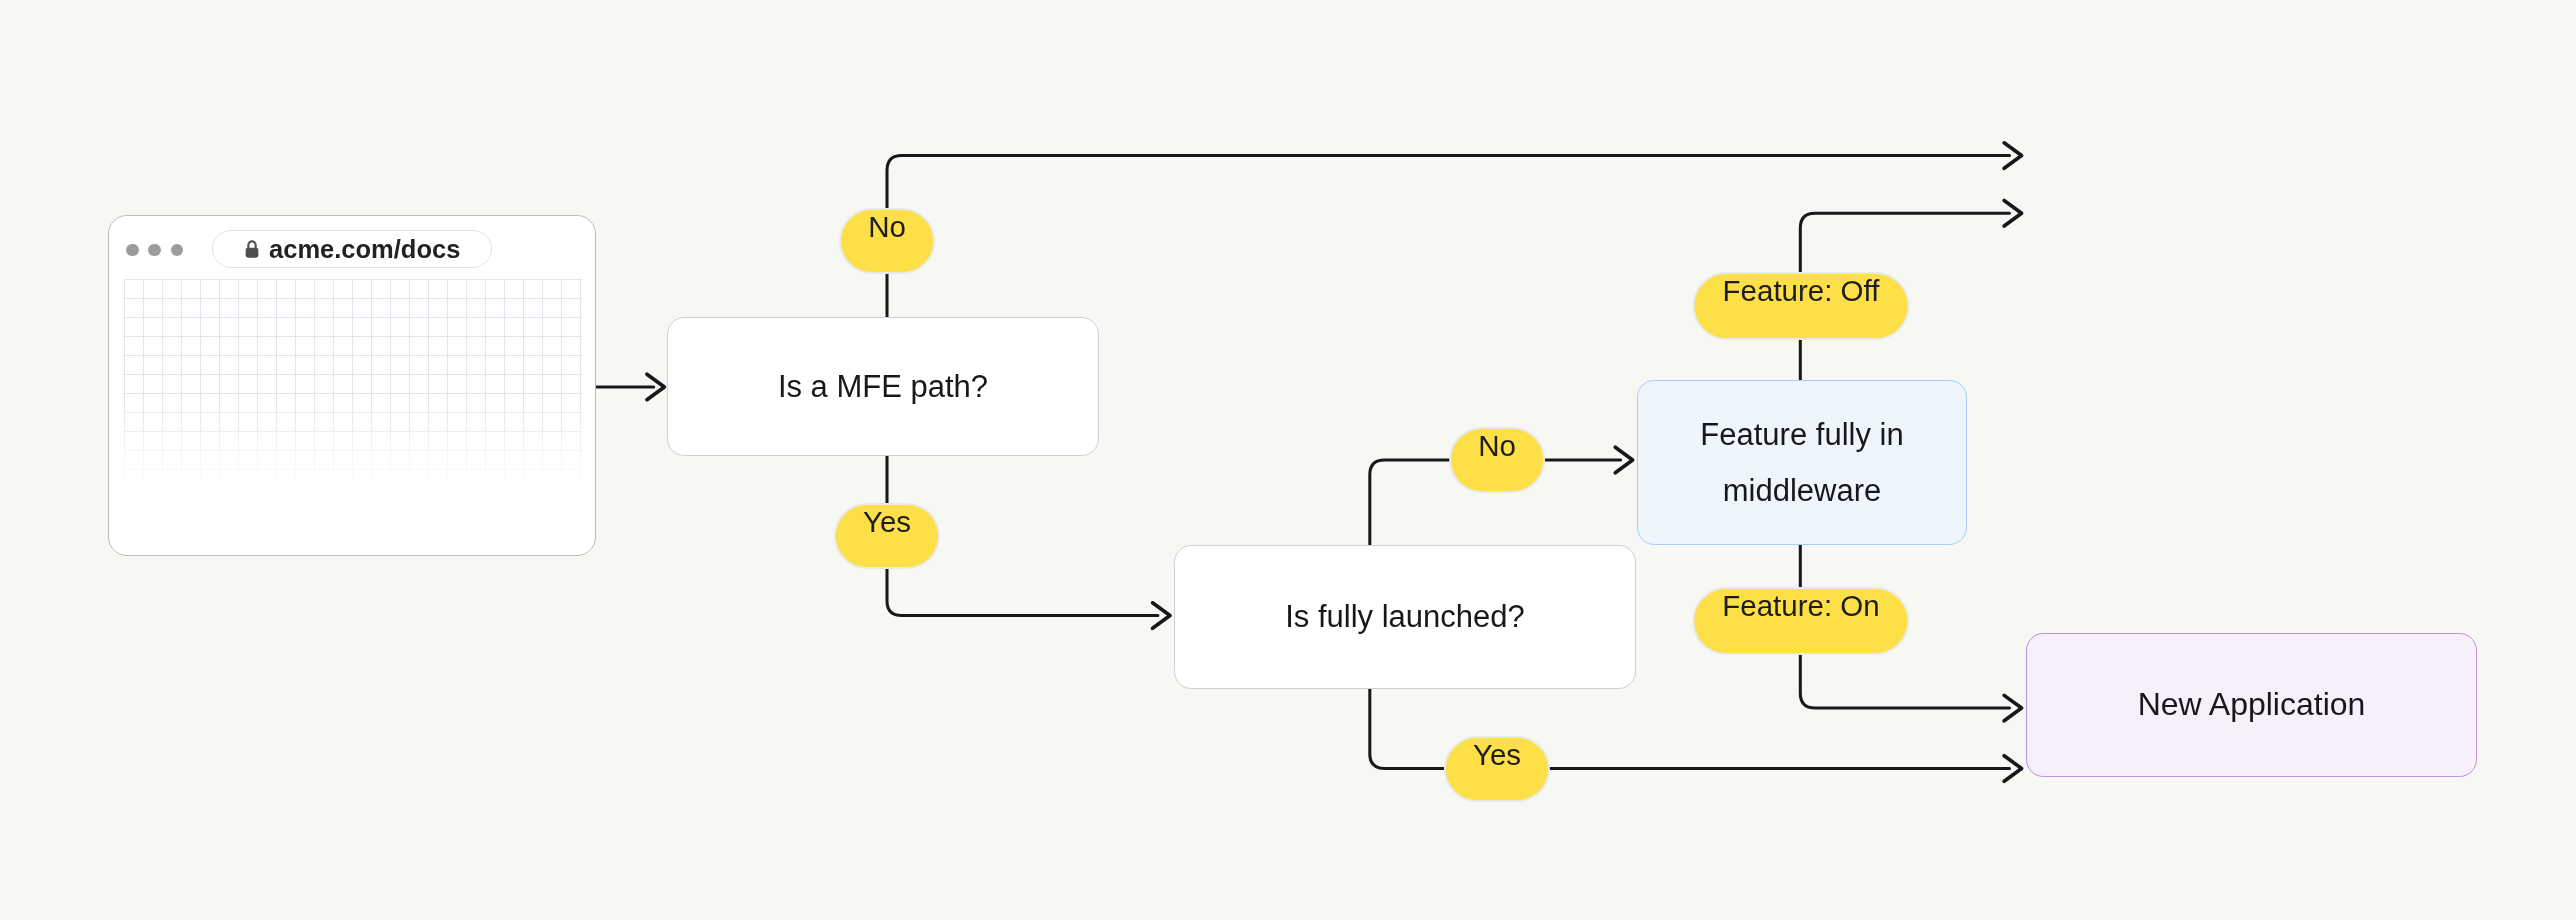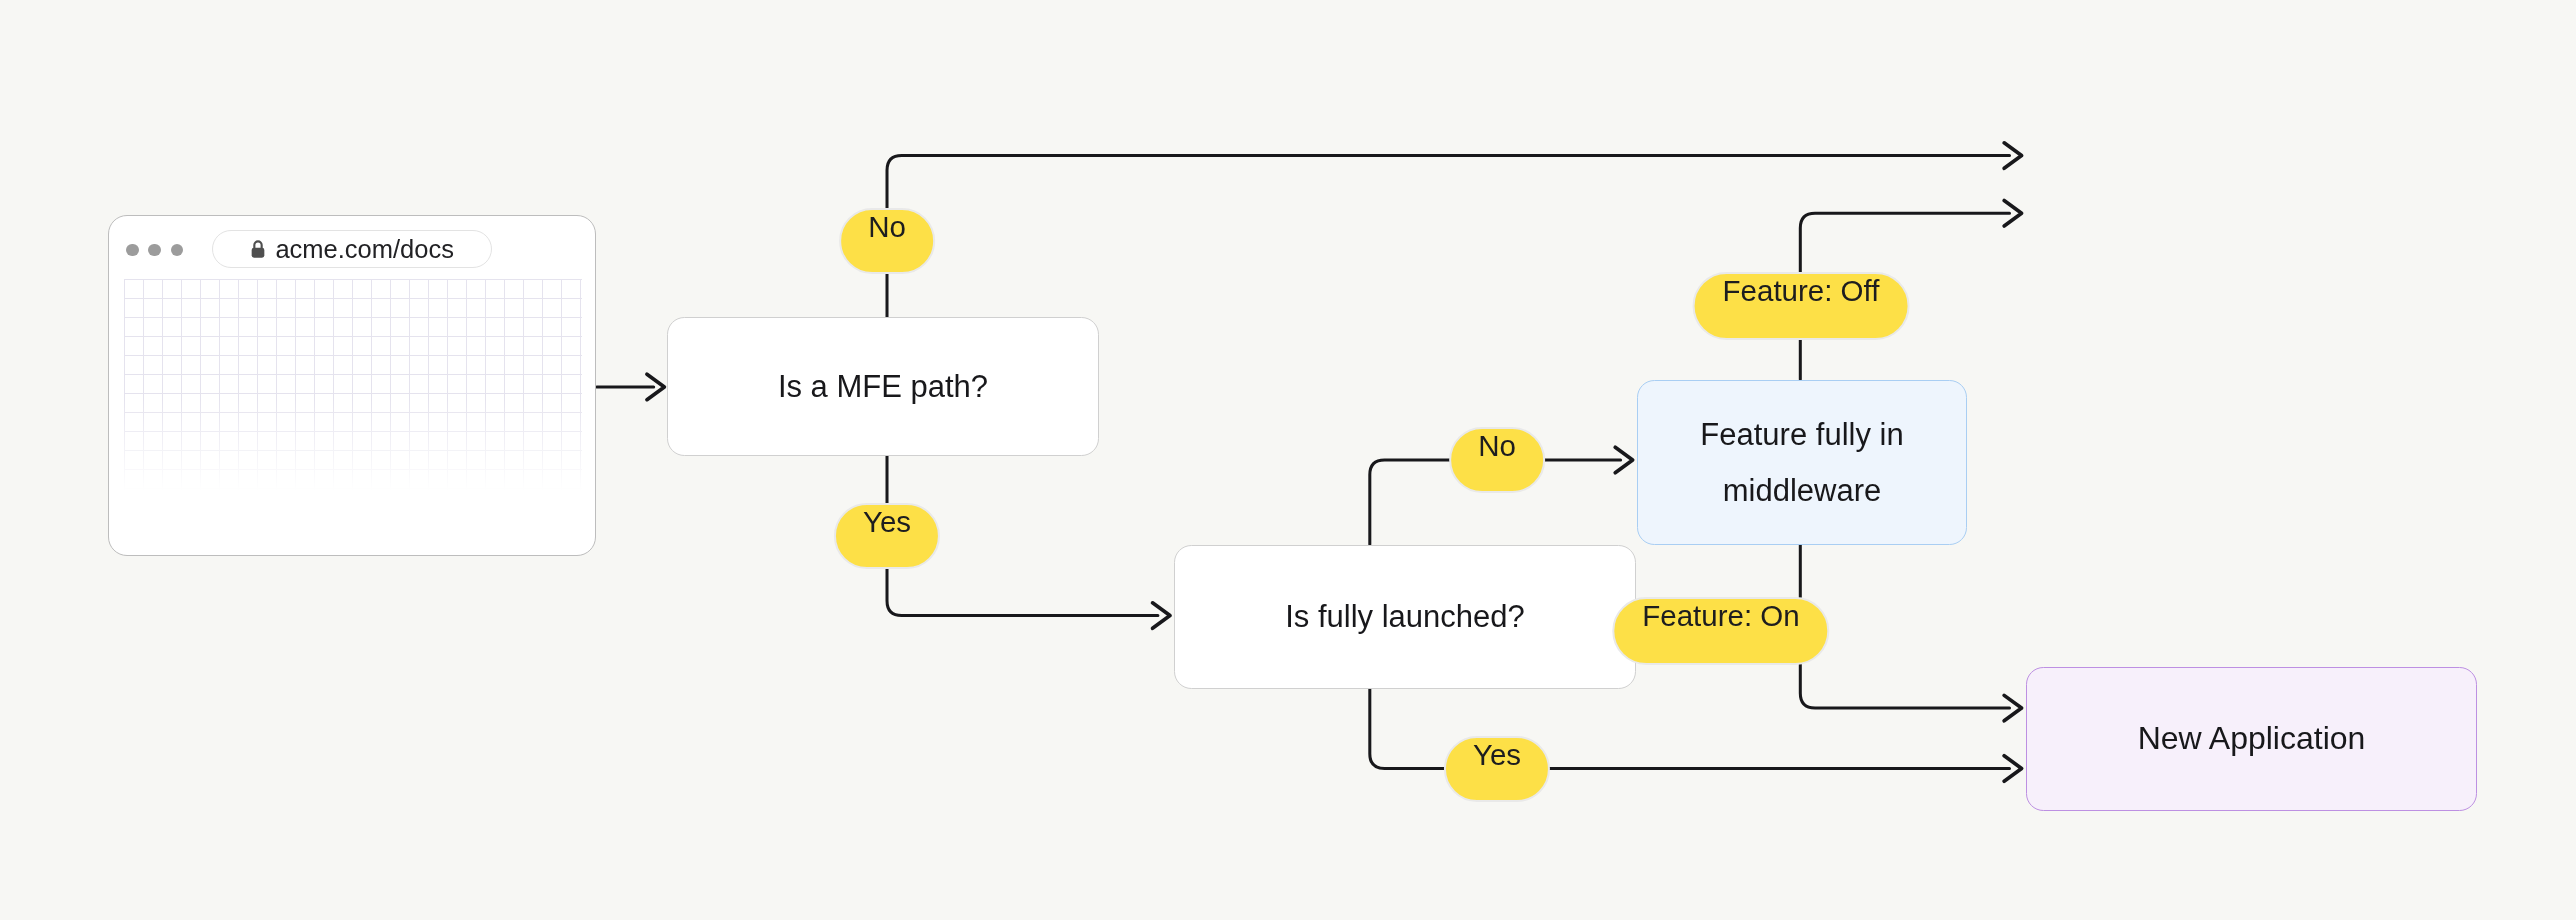--- a/index.html
+++ b/index.html
@@ -29,21 +29,21 @@
     line-height:1.8;
     color:#18181b;
     box-sizing:border-box;
   }
   .node-mfe      {left:667px;  top:317px; width:432px; height:139px;}
   .node-launched {left:1174px; top:545px; width:462px; height:144px;}
   .node-feature  {left:1637px; top:380px; width:330px; height:165px;
                   background:#eef5fd; border-color:#a9cef3; padding:0 23px;}
   .node-old      {left:2026px; top:106px; width:452px; height:146px;
                   background:#edf4fc; border-color:#9bc7f3; font-size:32px;}
-  .node-new      {left:2026px; top:667px; width:451px; height:144px;
+  .node-new      {left:2026px; top:633px; width:451px; height:144px;
                   background:#f7f0fb; border-color:#bd90e2; font-size:32px;}
 
   
   .pill{
     position:absolute;
     transform:translate(-50%,-50%);
     display:inline-flex;justify-content:center;
     background:#fde047;
     border:2px solid #e9e9e9;
     border-radius:40px;
@@ -53,36 +53,36 @@
     color:#1d1d1f;
     white-space:nowrap;
     box-sizing:border-box;
   }
   .pill-wide{height:68px;padding:0 28px;}
   .pill-no1 {left:887px; top:241px;}
   .pill-yes1{left:887px; top:536px;}
   .pill-no2 {left:1497px; top:460px;}
   .pill-yes2{left:1497px; top:769px;}
   .pill-off {left:1801px; top:306px;}
-  .pill-on  {left:1721px; top:621px;margin-top:10px;}
+  .pill-on  {left:1801px; top:621px;}
 
   
   .browser{
     position:absolute;left:108px;top:215px;width:488px;height:341px;
     background:#ffffff;border:1.7px solid #bdbdbd;border-radius:19px;
     box-sizing:border-box;
   }
   .traffic-dots{position:absolute;left:17.4px;top:27.5px;display:flex;gap:9.4px;}
   .dot{width:12.7px;height:12.7px;border-radius:50%;background:#9c9c9c;}
   .url-pill{
     position:absolute;left:103px;top:14px;width:280px;height:38px;
     border:1.7px solid #e3e3e3;border-radius:19px;background:#ffffff;
     display:flex;align-items:center;justify-content:center;gap:9.4px;
     box-sizing:border-box;
-    font-size:25.5px;color:#222225;
+    font-size:25.5px;color:#222225;font-weight:bold;
   }
   .grid{
     position:absolute;left:15.4px;top:63px;width:458px;height:219px;
     background-image:
       linear-gradient(to right,#e5e3ee 1px,transparent 1px),
       linear-gradient(to bottom,#e5e3ee 1px,transparent 1px);
     background-size:19px 19px;
     -webkit-mask-image:linear-gradient(to bottom,#000 0%,#000 55%,transparent 97%);
             mask-image:linear-gradient(to bottom,#000 0%,#000 55%,transparent 97%);
   }

